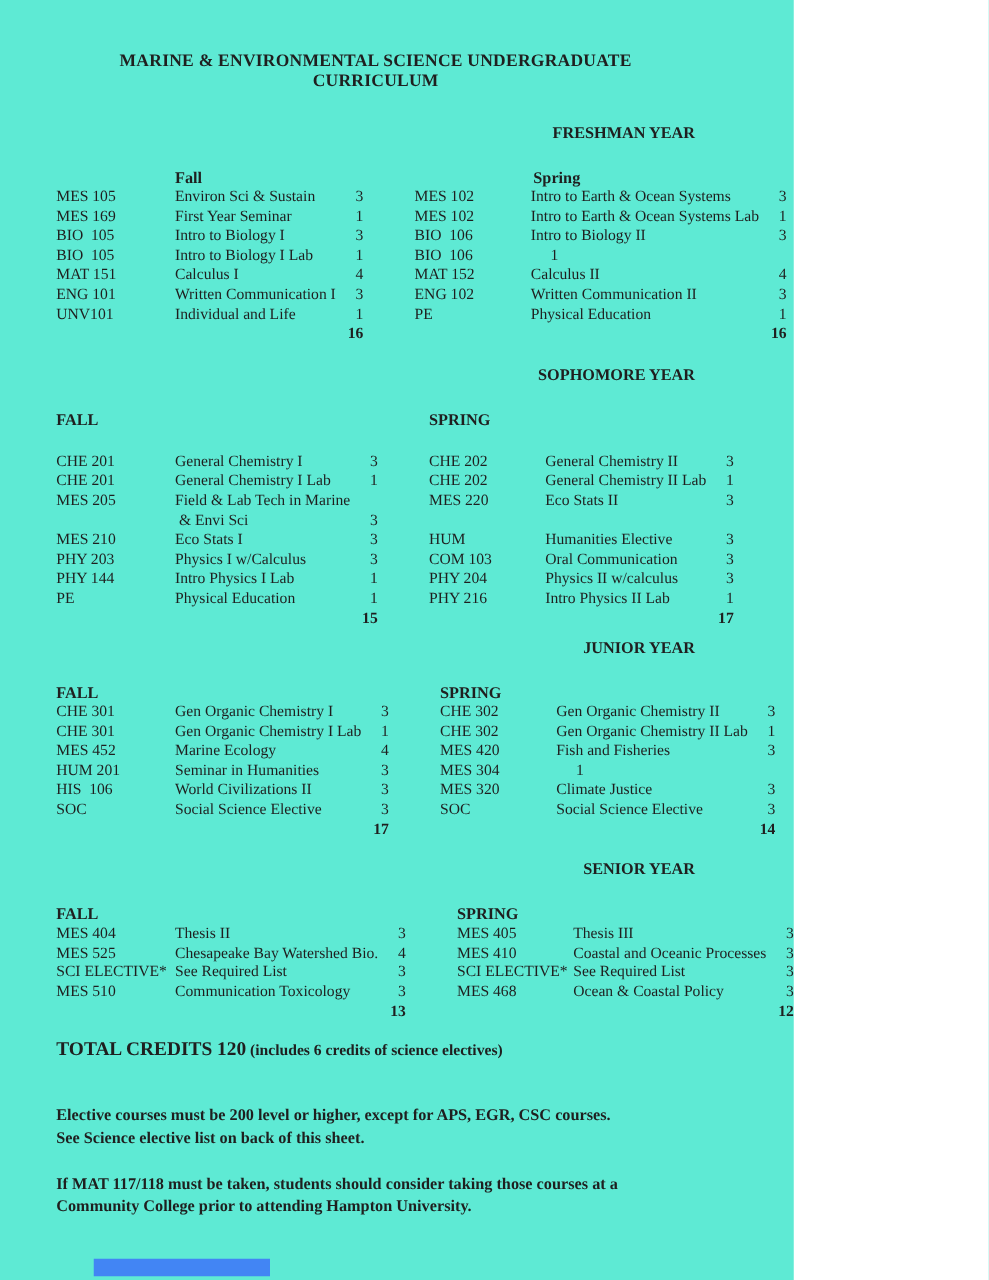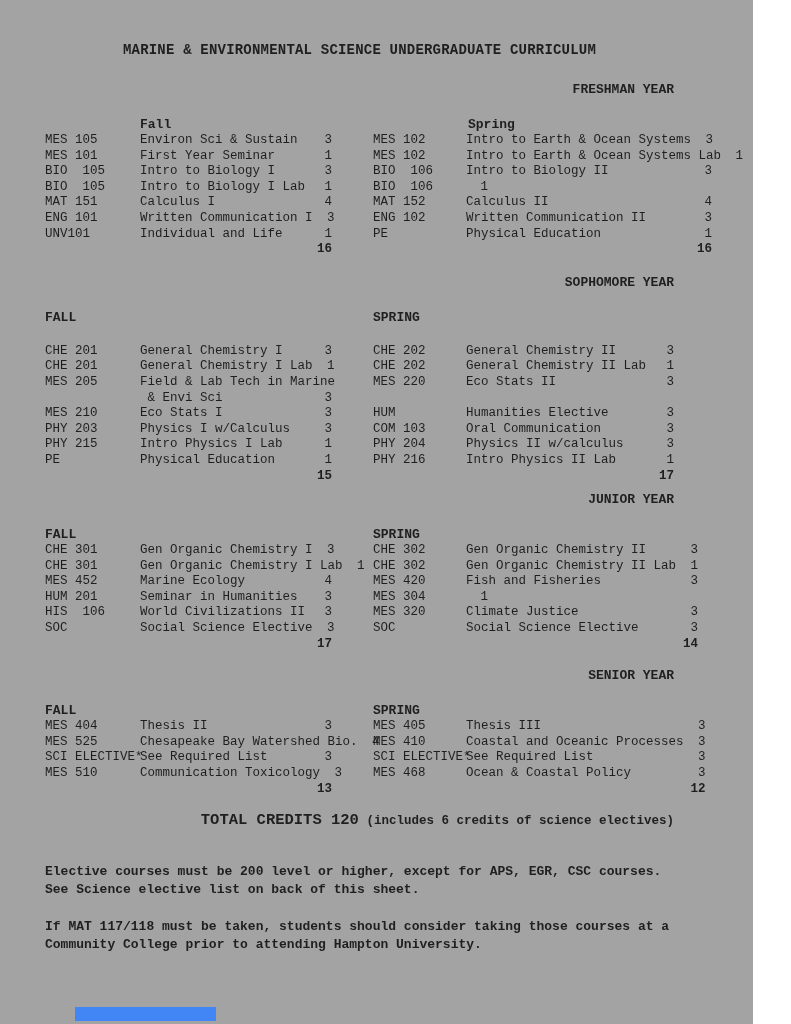--- a/index.html
+++ b/index.html
@@ -1,21 +1,21 @@
 <!DOCTYPE html>
 <html><head>
 <meta charset="utf-8">
 <style>
   html,body{margin:0;padding:0;}
   .page{
     position:relative;
-    width:753px;height:1024px;
-    background:#a3a3a3;
+    width:635px;height:1024px;
+    background:#5eead4;
     color:#1f1f1f;
-    font-family:Liberation Mono, monospace;
+    font-family:Liberation Serif, serif;
     font-size:12.5px;
     overflow:hidden;
   }
   .content{padding:42px 79px 0 45px;}
   .doc-title{
     text-align:center;font-weight:bold;font-size:14px;
     letter-spacing:.2px;margin:0 0 24px 0;
   }
   .year-heading{
     text-align:right;font-weight:bold;font-size:13px;
@@ -32,21 +32,21 @@
   .sem-label{font-weight:bold;font-size:13px;line-height:16px;}
   .sem-label.inset{margin-left:95px;}
   .sem-label.gap-after{margin-bottom:18px;}
   .row{display:flex;min-height:15.6px;line-height:15.6px;}
   .code{width:95px;white-space:pre;flex:none;}
   .sem-right .code{width:93px;}
   .name{flex:1;white-space:pre;}
   .cred{width:22px;text-align:right;flex:none;}
   .total-row .cred{font-weight:bold;}
   .total-line{
-    text-align:right;margin-top:14px;
+    text-align:left;margin-top:14px;
   }
   .total-main{font-weight:bold;font-size:15.5px;}
   .total-suffix{font-weight:bold;font-size:12.5px;}
   .notes{margin-top:34px;font-weight:bold;font-size:13px;line-height:17.5px;}
   .note-block{margin-bottom:20px;}
   .footer-bar{
     position:absolute;left:75px;top:1007px;
     width:141px;height:14px;background:#4285f4;
   }
 </style>
@@ -64,21 +64,21 @@
         <div class="sem sem-left">
           <div class="sem-label inset">Fall</div>
           <div>
   <div class="row">
     <span class="code">MES 105</span>
     <span class="name">Environ Sci &amp; Sustain</span>
     <span class="cred">3</span>
   </div>
 
   <div class="row">
-    <span class="code">MES 101</span>
+    <span class="code">MES 169</span>
     <span class="name">First Year Seminar</span>
     <span class="cred">1</span>
   </div>
 
   <div class="row">
     <span class="code">BIO  105</span>
     <span class="name">Intro to Biology I</span>
     <span class="cred">3</span>
   </div>
 
@@ -201,21 +201,21 @@
     <span class="cred">3</span>
   </div>
 
   <div class="row">
     <span class="code">PHY 203</span>
     <span class="name">Physics I w/Calculus</span>
     <span class="cred">3</span>
   </div>
 
   <div class="row">
-    <span class="code">PHY 215</span>
+    <span class="code">PHY 144</span>
     <span class="name">Intro Physics I Lab</span>
     <span class="cred">1</span>
   </div>
 
   <div class="row">
     <span class="code">PE</span>
     <span class="name">Physical Education</span>
     <span class="cred">1</span>
   </div>
 </div>

